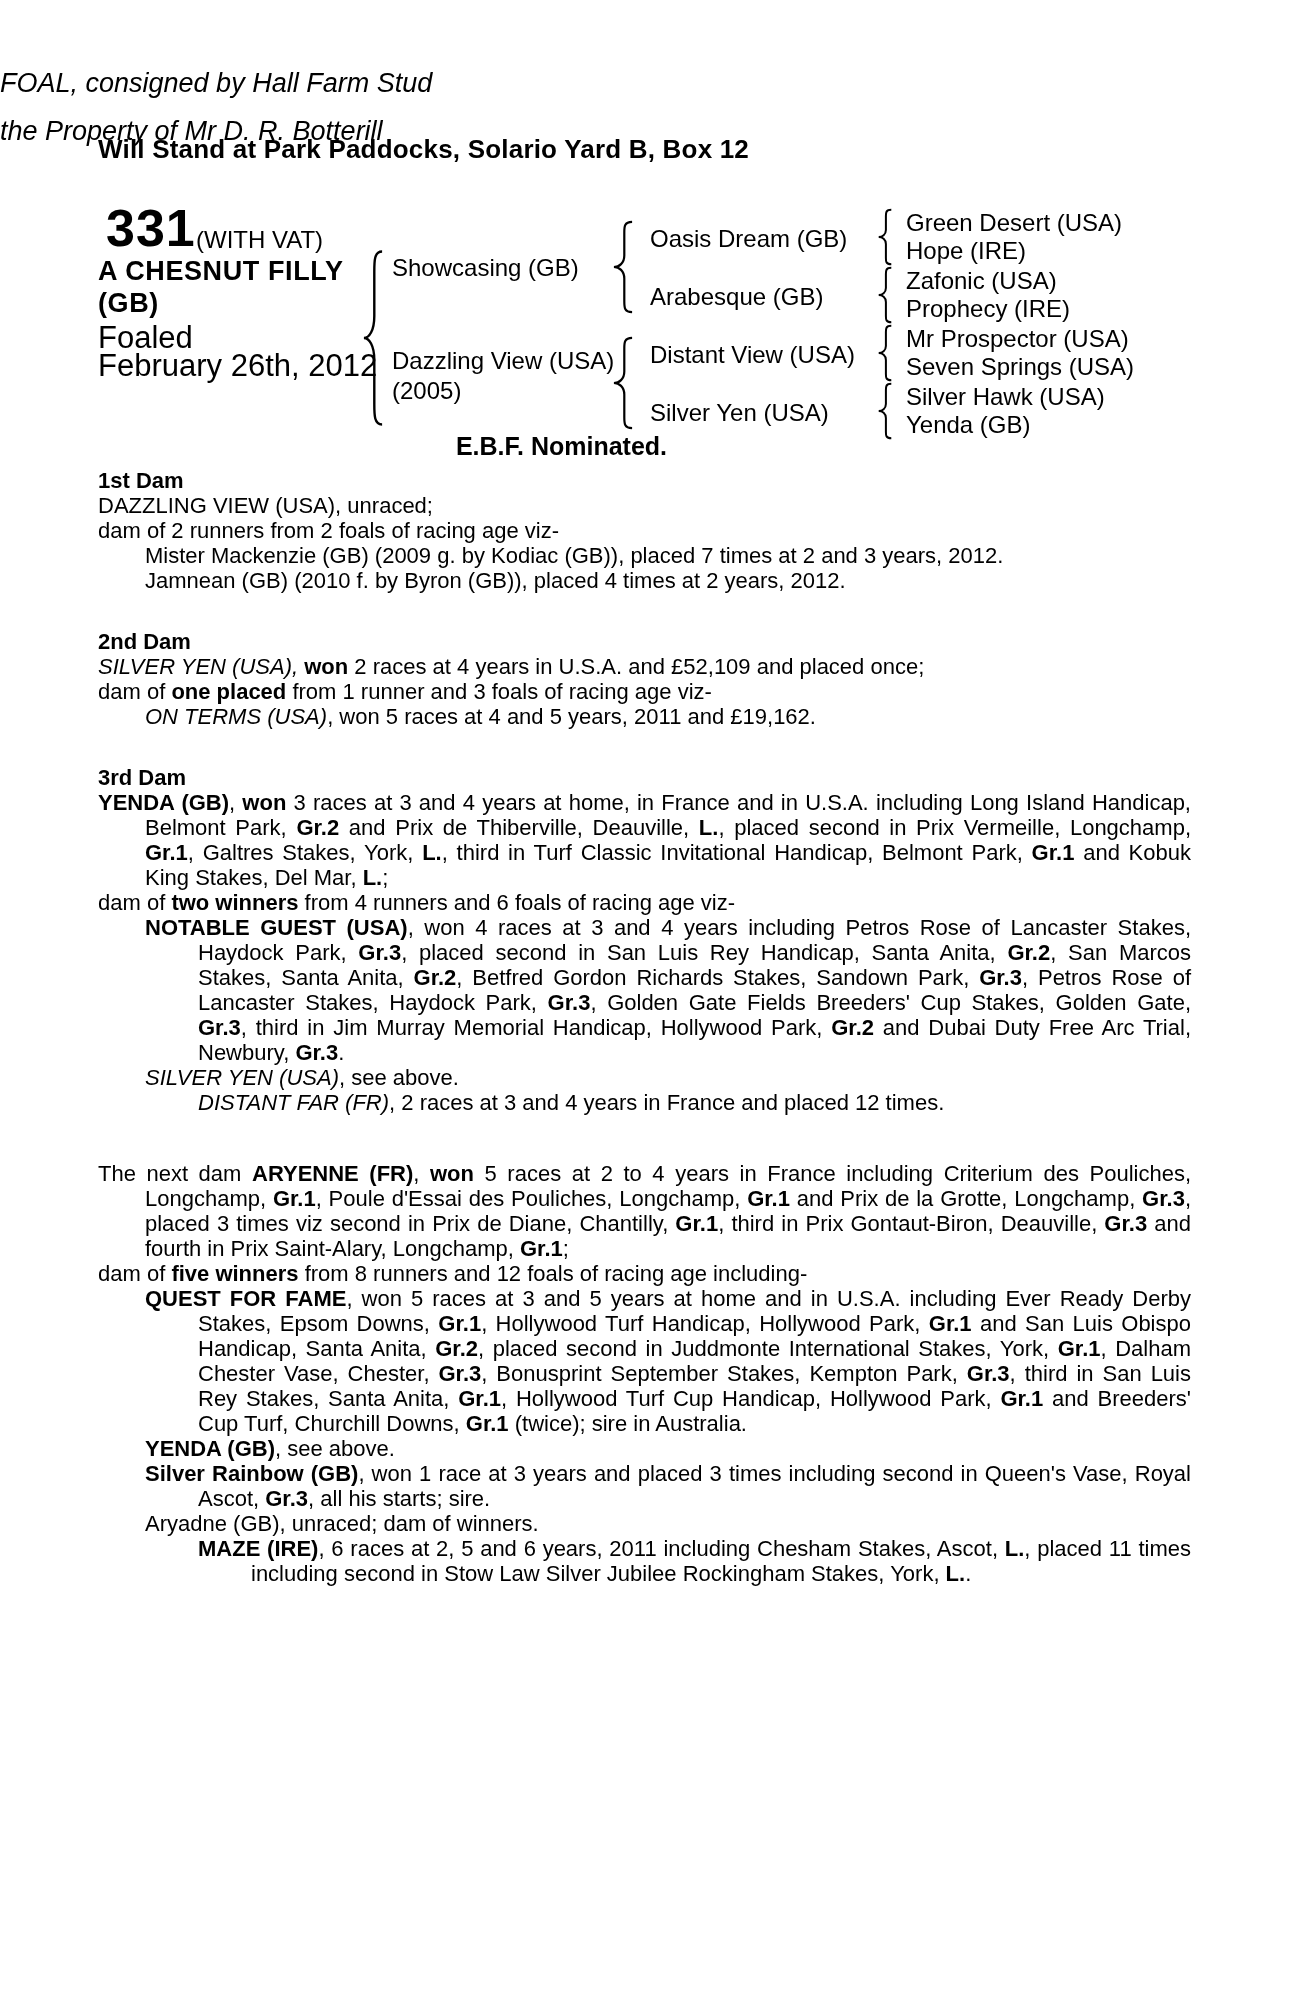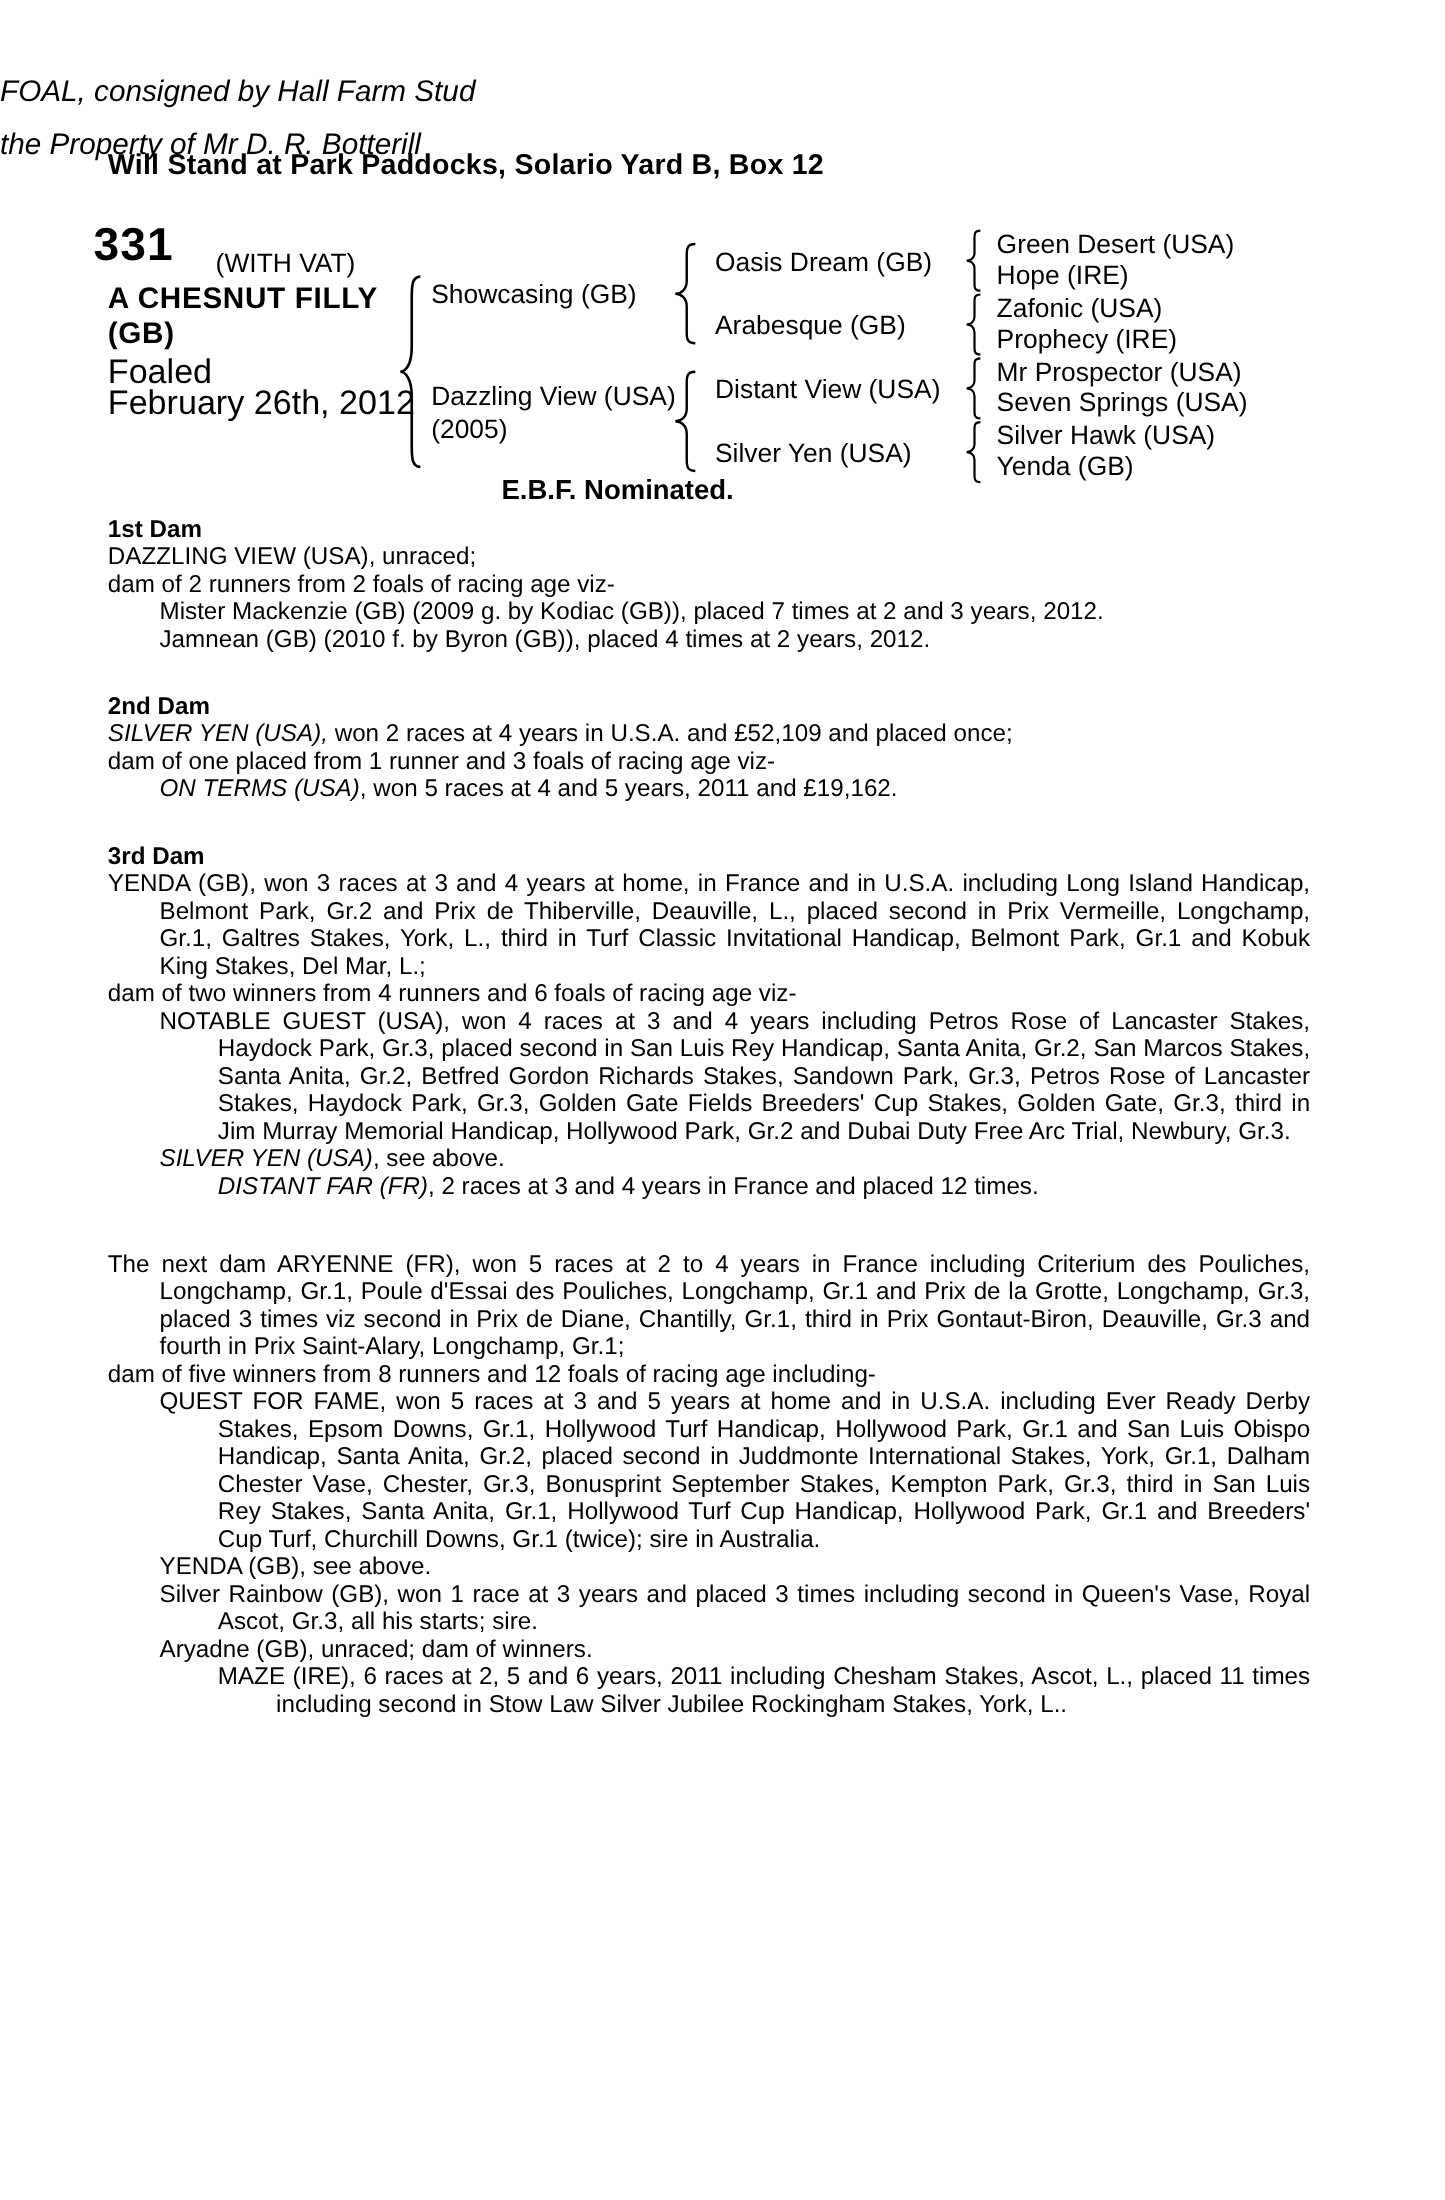--- a/index.html
+++ b/index.html
@@ -8,21 +8,21 @@
     background:#ffffff;color:#000;
     font-family:"Liberation Sans","DejaVu Sans",sans-serif;
     overflow:hidden;
   }
   .hdr-line{position:absolute;left:0;width:100%;text-align:left;font-style:italic;font-size:27px;}
   .hdr-consign{top:68px;}
   .hdr-prop{top:116px;}
   .hdr-stand{position:absolute;top:134px;left:98px;font-weight:bold;font-size:26px;letter-spacing:.2px;}
 
   
-  .lot-num{position:absolute;top:198px;left:85px;font-size:42px;font-weight:bold;letter-spacing:1px;}
+  .lot-num{position:absolute;top:198px;left:106px;font-size:52px;font-weight:bold;letter-spacing:1px;}
   .vat{position:absolute;top:226px;left:196px;font-size:24px;}
   .hname{position:absolute;left:98px;font-size:27px;font-weight:bold;letter-spacing:.6px;}
   .hname1{top:256px;}
   .hname2{top:288px;}
   .foaled{position:absolute;left:98px;font-size:31px;}
   .foaled1{top:320px;}
   .foaled2{top:348px;}
 
   
   .pedname{position:absolute;font-size:24px;white-space:nowrap;}
@@ -33,21 +33,21 @@
   
   .textcol{position:absolute;top:468px;left:98px;width:1093px;font-size:22px;line-height:25px;}
   .dam-h{margin:36px 0 0 0;font-size:22px;font-weight:bold;}
   section:first-child .dam-h{margin-top:0;}
   section.no-heading{display:block;margin-top:46px;}
   .textcol p{margin:0;text-align:justify;}
   .p0{padding-left:47px;text-indent:-47px;}
   .p1{padding-left:100px;text-indent:-53px;}
   .p2{padding-left:153px;text-indent:-53px;}
   .textcol i{}
-  .textcol b{font-weight:normal;}
+  .textcol b{font-weight:bold;}
 </style>
 </head>
 <body>
 
 <div class="hdr-line hdr-consign">FOAL, consigned by Hall Farm Stud</div>
 <div class="hdr-line hdr-prop">the Property of Mr D. R. Botterill</div>
 <div class="hdr-stand">Will Stand at Park Paddocks, Solario Yard B, Box 12</div>
 
 <div class="lot-num">331</div>
 <div class="vat">(WITH VAT)</div>

